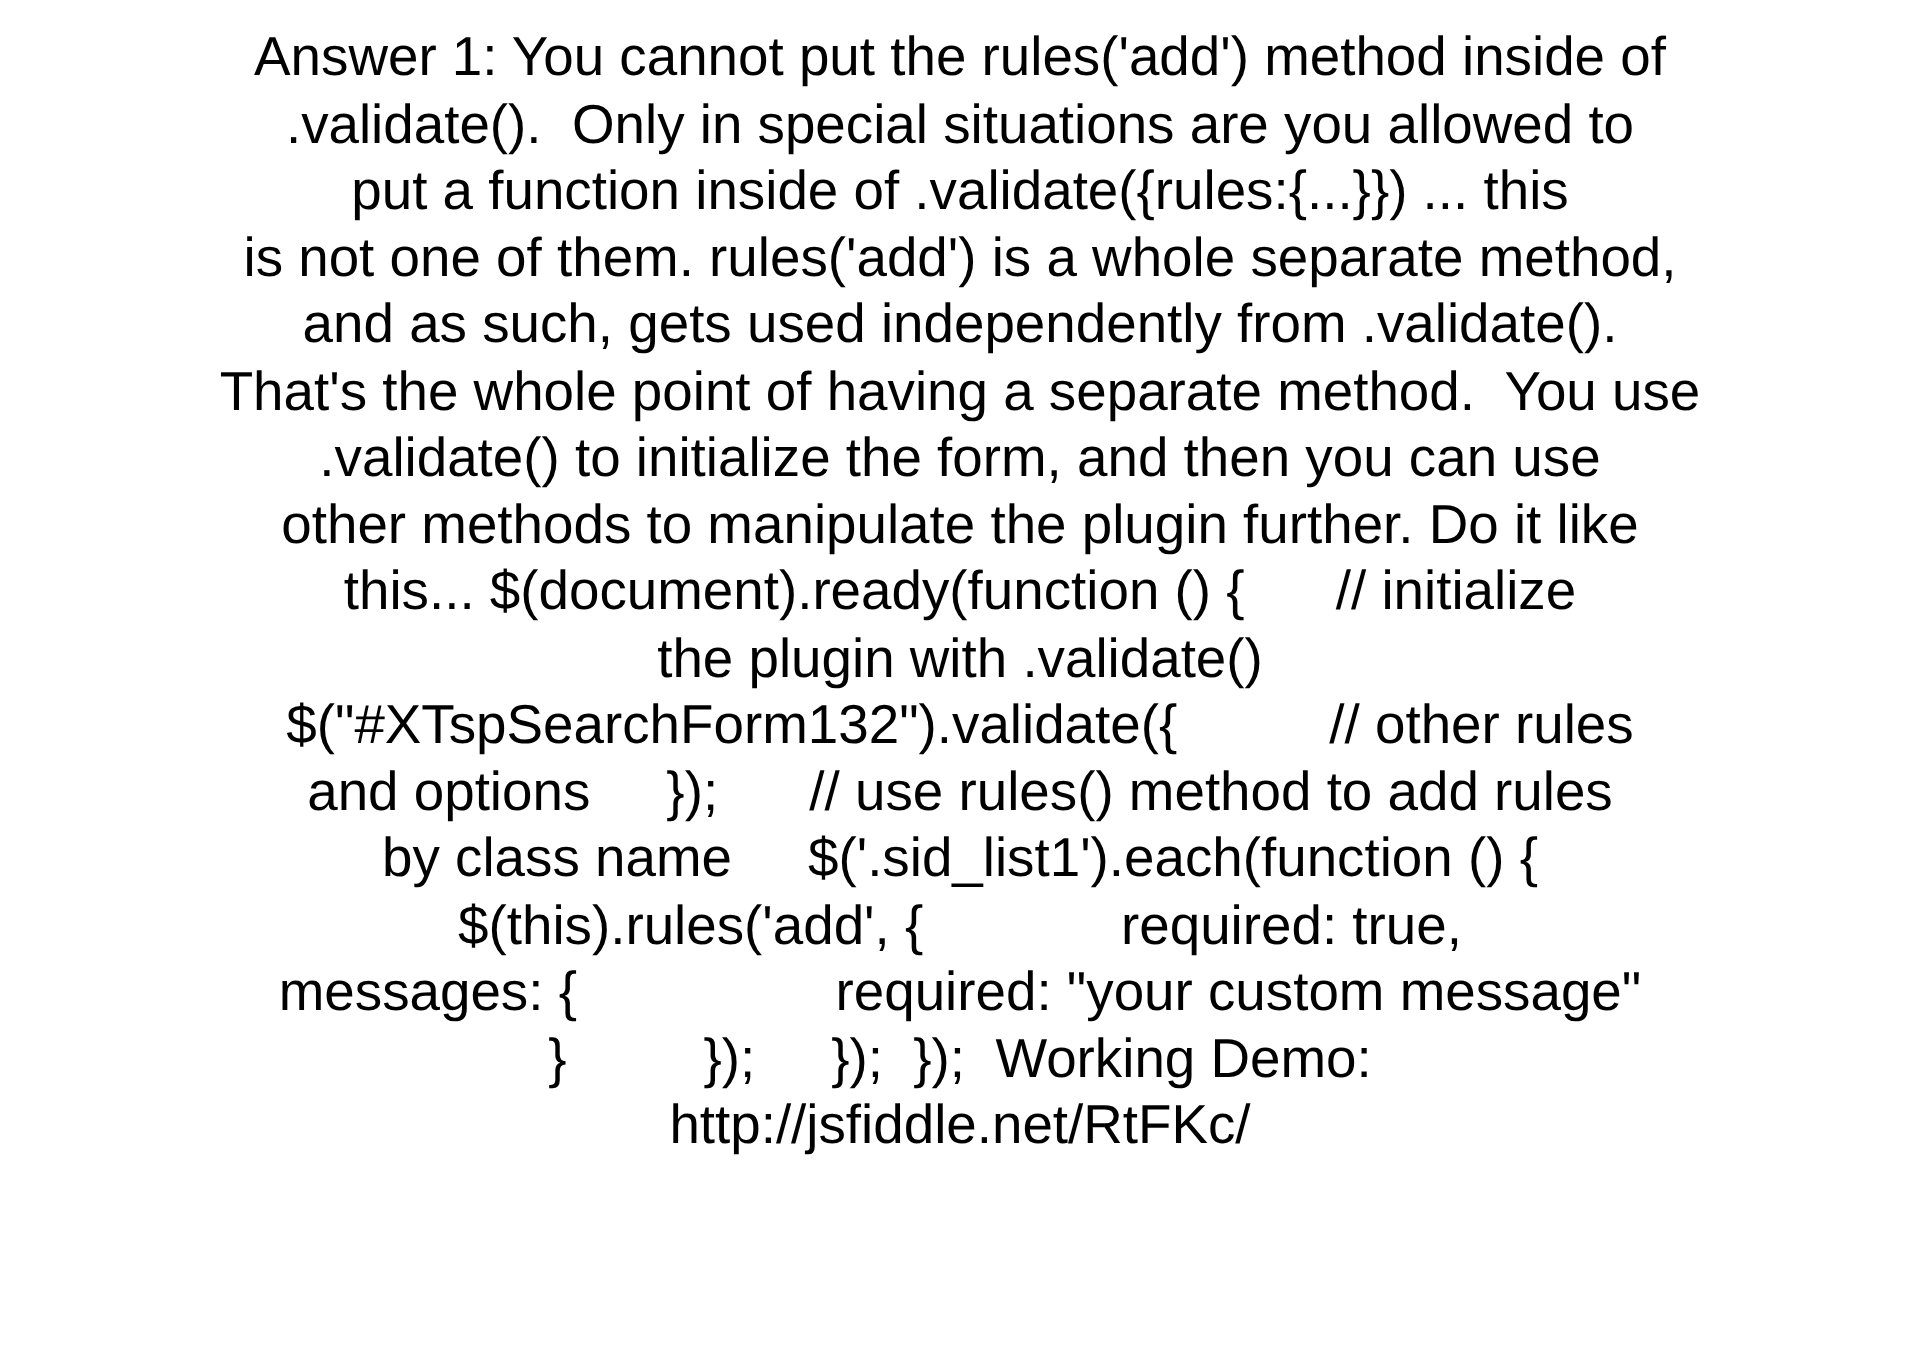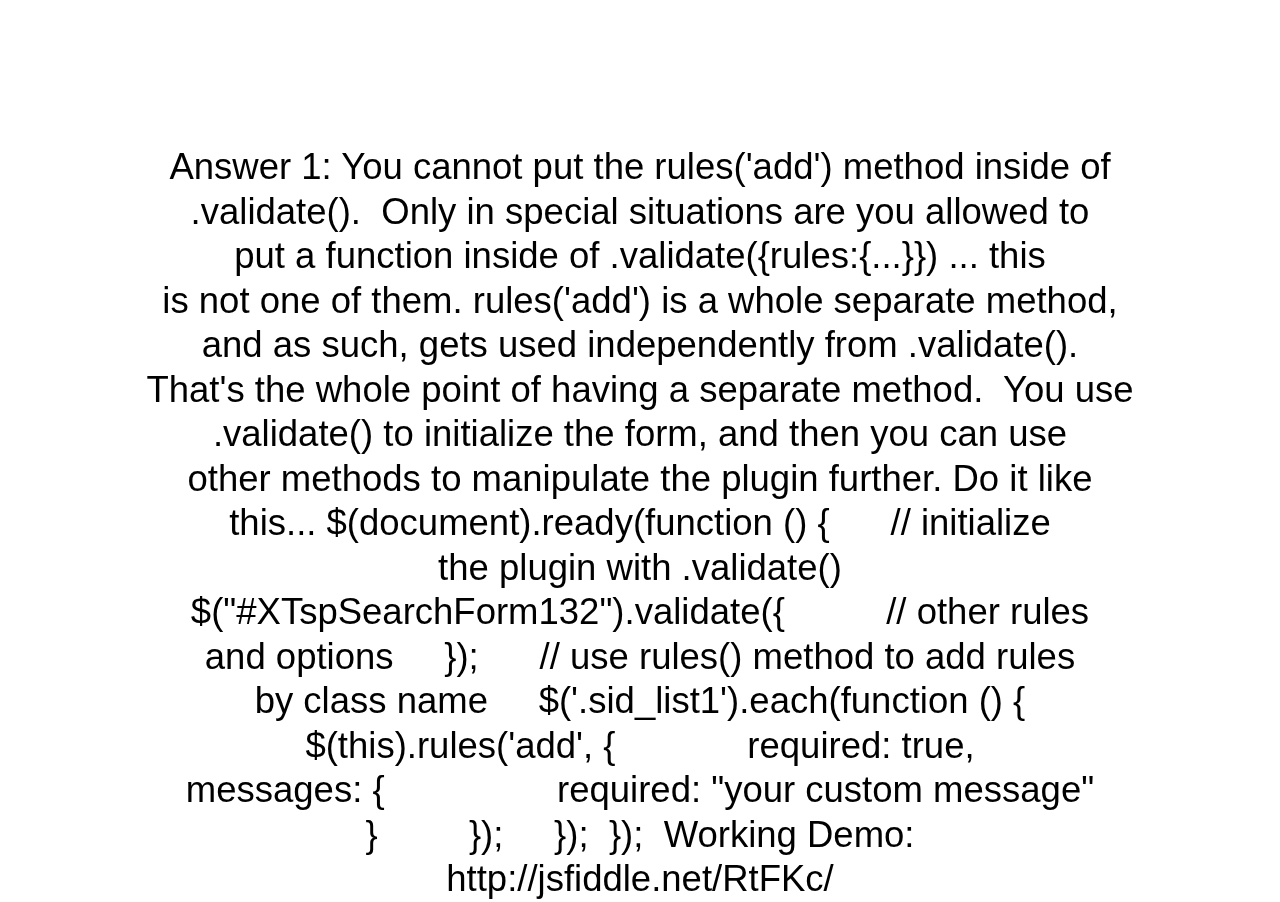--- a/index.html
+++ b/index.html
@@ -7,21 +7,21 @@
     padding: 0;
     width: 1280px;
     height: 902px;
     background: #fff;
     overflow: hidden;
   }
   .container {
     width: 1280px;
     height: 902px;
     display: flex;
-    align-items: flex-end;
+    align-items: flex-start;
     justify-content: center;
     padding-top: 16px;
     box-sizing: border-box;
   }
   .text-block {
     font-family: Arial, Helvetica, sans-serif;
     font-size: 36.5px;
     line-height: 1.22;
     color: #000;
     text-align: center;

